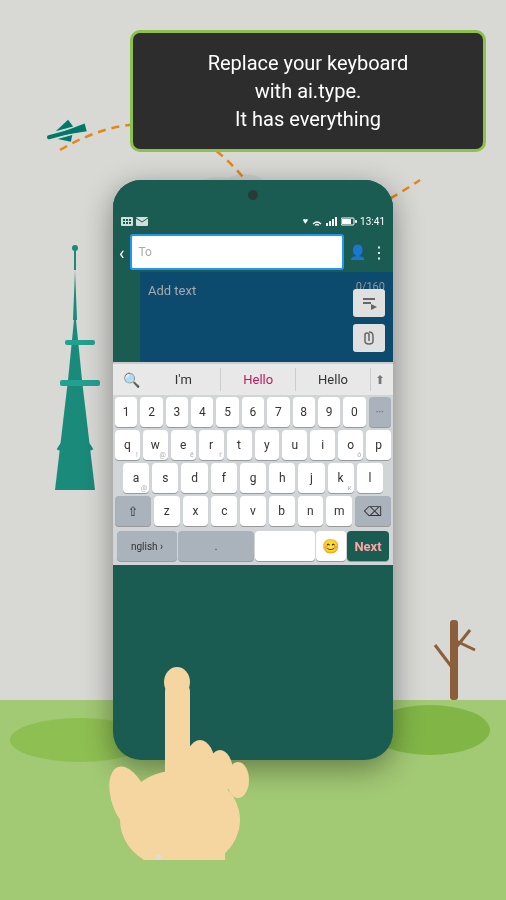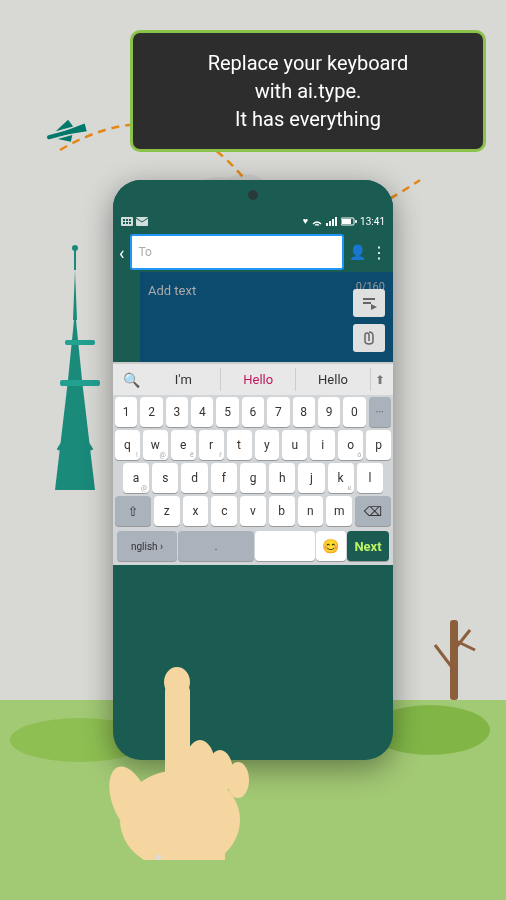--- a/index.html
+++ b/index.html
@@ -491,21 +491,21 @@
       <div class="key">n</div>
       <div class="key">m</div>
       <div class="key key-special" style="font-size:13px;background:#aab2bc">⌫</div>
     </div>
 
     <div class="kb-row kb-bottom" style="padding:2px 2px 4px 2px;">
       <div class="key key-special key-lang" style="font-size:10px;max-width:60px">nglish ›</div>
       <div class="key key-special key-period">.</div>
       <div class="key key-space" style="font-size:11px;color:#888;max-width:60px"></div>
       <div class="key key-emoji" style="max-width:30px;font-size:14px">😊</div>
-      <div class="key key-next" style="background:#1a5c52;color:#bef264;font-weight:bold;max-width:42px;font-size:13px">Next</div>
+      <div class="key key-next" style="background:#1a5c52;color:#fca5a5;font-weight:bold;max-width:42px;font-size:13px">Next</div>
     </div>
 
   </div>
 
 </div>
 
 <svg style="position:absolute;bottom:40px;left:60px;width:220px;height:280px;z-index:7;pointer-events:none">
 
   <g transform="translate(30,20)">
 

